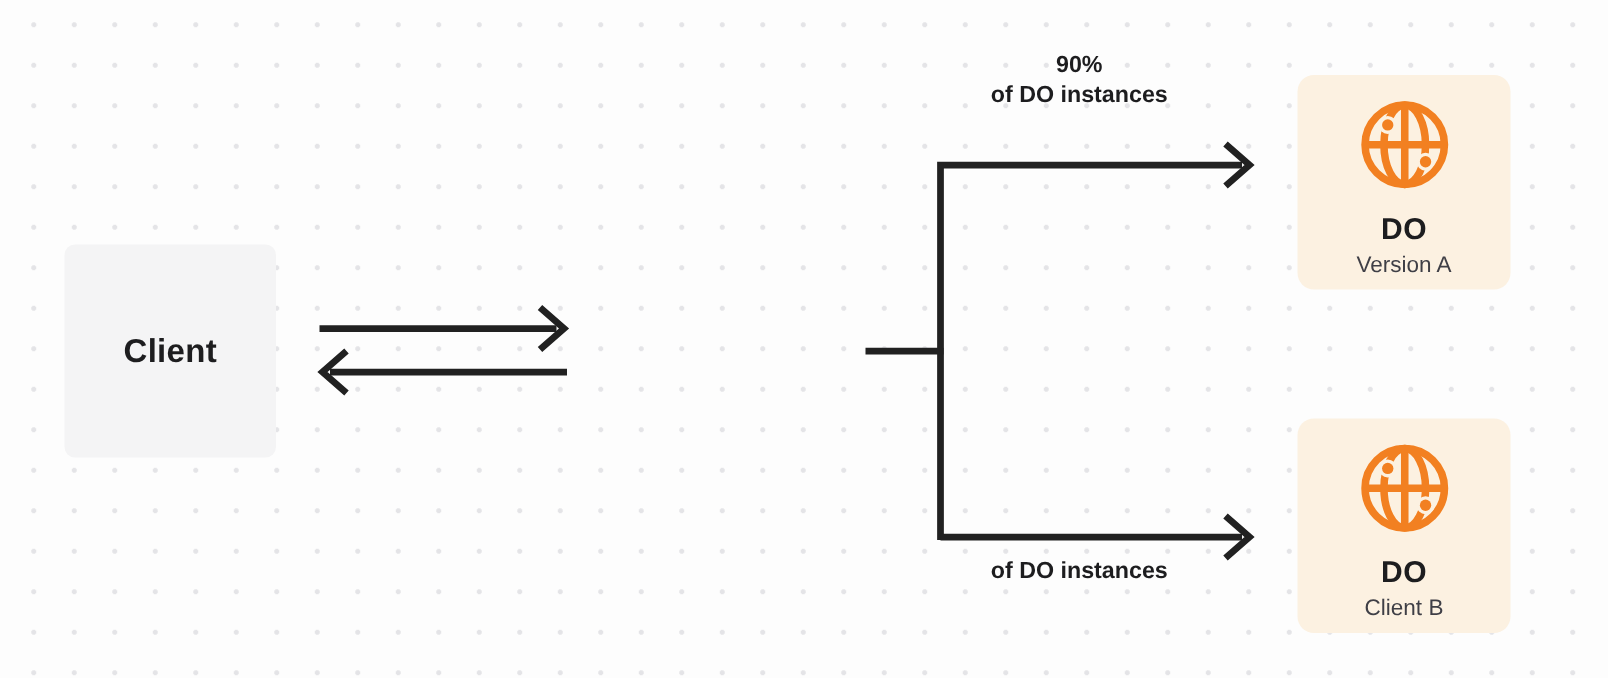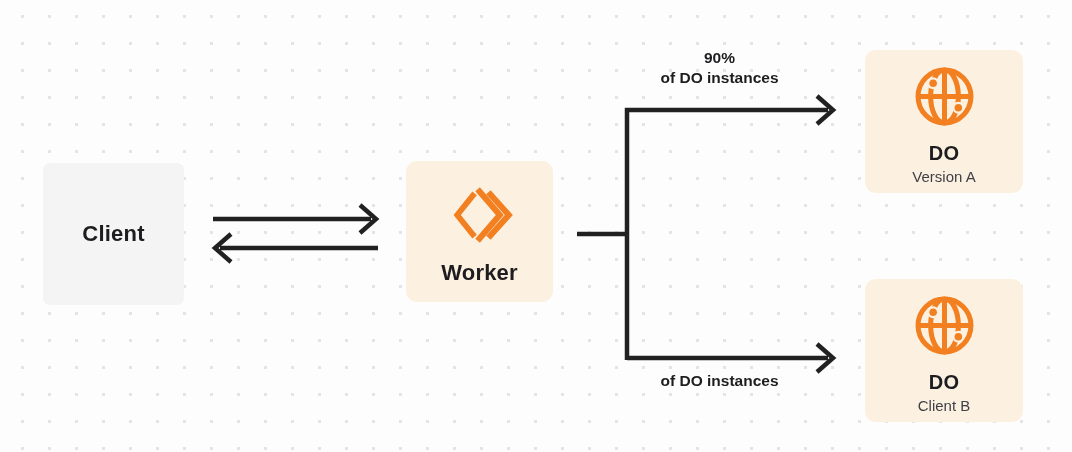--- a/index.html
+++ b/index.html
@@ -53,21 +53,21 @@
     left:406px;top:161px;width:147px;height:141px;
     background:var(--orange-box-bg);
     border-radius:11px;
     justify-content:flex-start;
     padding-top:24px;
   }
   .worker-logo{width:72px;height:60px;display:block;}
   .worker-logo polyline{fill:none;stroke:var(--accent-orange);}
   .node-worker .node-label{margin-top:15px;}
   .node-do{
-    left:865px;width:158px;height:143px;
+    left:865px;width:142px;height:143px;
     background:var(--orange-box-bg);
     border-radius:11px;
     justify-content:flex-start;
     padding-top:15px;
   }
   .node-do-a{top:50px;}
   .node-do-b{top:279px;}
   .globe{width:63px;height:63px;display:block;}
   .globe .line{fill:none;stroke:var(--accent-orange);stroke-width:8;}
   .globe .halo{fill:var(--orange-box-bg);}
@@ -80,21 +80,21 @@
   .do-subtitle{
     font-size:15px;font-weight:400;color:var(--text-secondary);
     line-height:23px;
   }
   .split-label{
     position:absolute;left:627px;width:185px;
     text-align:center;
     font-size:15.5px;font-weight:700;color:var(--text-primary);
     line-height:20px;
   }
-  .split-label-top{top:48px;}
+  .split-label-top{top:34px;}
   .split-label-bottom{top:371px;}
 </style>
 </head>
 <body>
 
 <div class="canvas">
 
   <svg class="connector-layer" viewBox="0 0 1072 452">
     <g>
       <line class="stroke" x1="213" y1="219" x2="371" y2="219"></line>
@@ -110,28 +110,20 @@
       <path class="stroke" d="M627 358 H828"></path>
       <polyline class="stroke" points="817,96 833,110 817,124"></polyline>
       <polyline class="stroke" points="817,344 833,358 817,372"></polyline>
     </g>
   </svg>
 
   <div class="node node-client">
     <div class="node-label">Client</div>
   </div>
 
-  <div class="node node-worker">
-    <svg class="worker-logo" viewBox="0 0 104 100">
-      <polyline points="43,14 14,50 43,86" stroke-width="9.5"></polyline>
-      <polyline points="48,7 85,50 48,93" stroke-width="10"></polyline>
-      <polyline points="66,12 100,50 66,88" stroke-width="10"></polyline>
-    </svg>
-    <div class="node-label">Worker</div>
-  </div>
 
   <div class="node node-do node-do-a">
     <svg class="globe" viewBox="0 0 100 100">
       <circle class="line" cx="50" cy="50" r="42"></circle>
       <line class="line" x1="9" y1="50" x2="91" y2="50"></line>
       <line class="line" x1="50" y1="8" x2="50" y2="92"></line>
       <ellipse class="line" cx="50" cy="50" rx="22" ry="42"></ellipse>
       <circle class="halo" cx="32" cy="29" r="9.5"></circle>
       <circle class="dot" cx="32" cy="29" r="6"></circle>
       <circle class="halo" cx="72" cy="68" r="9.5"></circle>

